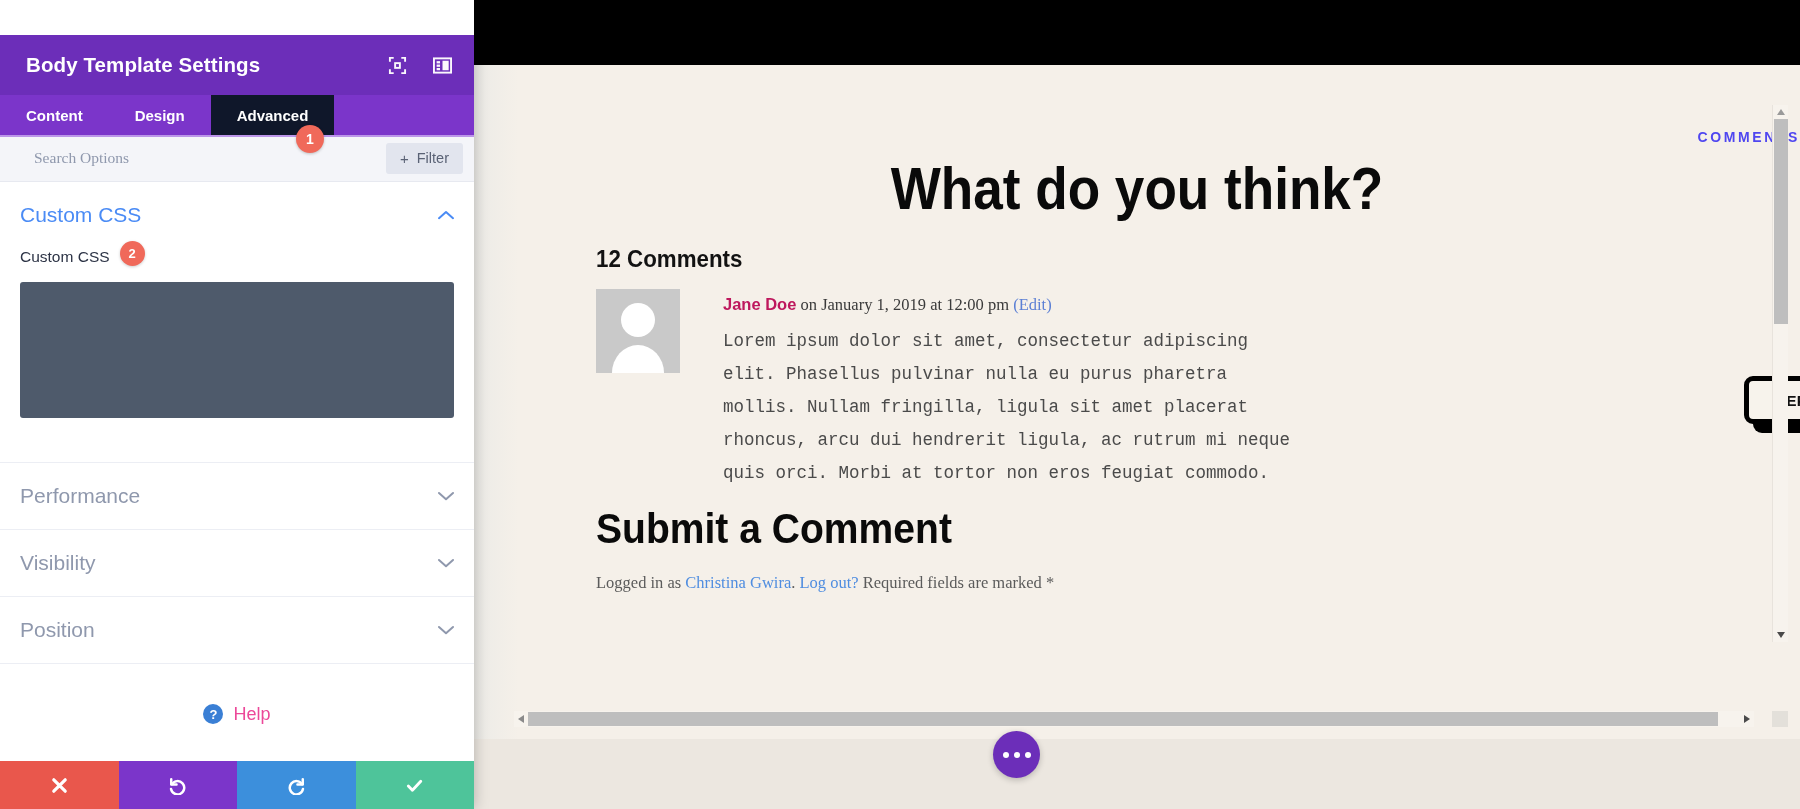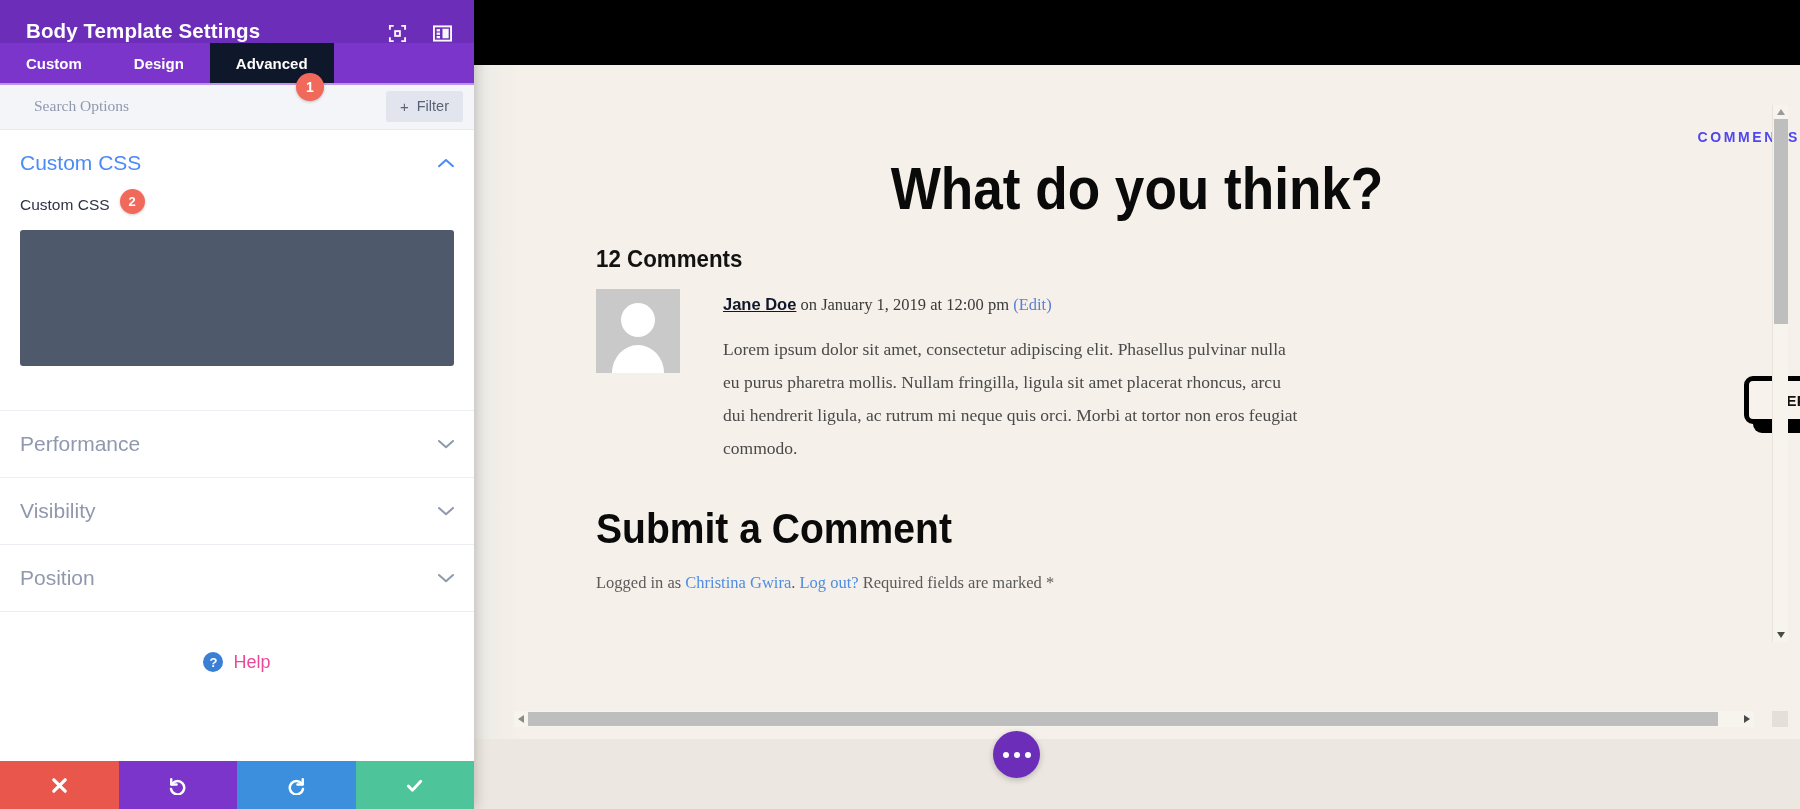--- a/index.html
+++ b/index.html
@@ -16,24 +16,25 @@
     position: absolute; left: 0; top: 0;
     width: 474px; height: 809px;
     background: #fff;
     display: flex; flex-direction: column;
     z-index: 20;
     box-shadow: 0 0 14px rgba(0,0,0,.25);
   }
 
   .panel-header {
     background: #6c2eb9;
-    height: 43px;
-    display: flex; align-items: flex-end;
+    height: 60px;
+    display: flex; align-items: center;
     padding: 0 22px 0 26px;
     flex: 0 0 auto;
+    margin-top: 35px;
   }
   .panel-title {
     color: #fff; font-size: 20.5px; font-weight: bold;
     letter-spacing: .1px; flex: 1 1 auto;
     white-space: nowrap;
   }
   .hdr-icons { display: flex; align-items: center; gap: 26px; }
   .hdr-icon { width: 19px; height: 19px; opacity: .97; cursor: pointer; display:block; }
 
   
@@ -209,28 +210,27 @@
     position: absolute; left: 0; top: 0;
     width: 84px; height: 84px; background: #c9c9c9;
     overflow: hidden;
   }
   .avatar svg { display:block; }
   .c-meta {
     position: absolute; left: 127px; top: 6px;
     font-size: 16.5px; color: #444; white-space: nowrap;
     font-family: "Liberation Serif", serif;
   }
-  .c-author { color: #0f172a; font-weight: bold; font-family:"Liberation Sans",sans-serif;text-decoration:underline; }
+  .c-author { color: #be185d; font-weight: bold; font-family:"Liberation Sans",sans-serif; }
   .c-date { color: #3a3a3a; }
   .c-edit { color: #5b7fd4; }
   .c-body {
     position: absolute; left: 127px; top: 36px; width: 580px;
     font-size: 17.5px; line-height: 33px; color: #4a4a4a;
-    font-family: Liberation Serif, serif;
-    margin-top: 8px;
+    font-family: Liberation Mono, monospace;
   }
 
   .reply-btn {
     position: absolute; left: 1270px; top: 311px;
     width: 113px; height: 48px;
     background: #f7f3ec;
     border: 5px solid #000;
     border-radius: 9px;
     box-shadow: 9px 9px 0 0 #000;
     display: flex; align-items: center; justify-content: center;
@@ -326,21 +326,21 @@
           <rect x="1" y="2.5" width="18" height="15" fill="none" stroke="#fff" stroke-width="2"></rect>
           <rect x="10" y="5" width="6.5" height="10" fill="#fff"></rect>
           <rect x="3.8" y="5.4" width="3.6" height="2.4" fill="#fff"></rect>
           <rect x="3.8" y="9" width="3.6" height="2.4" fill="#fff"></rect>
           <rect x="3.8" y="12.6" width="3.6" height="2.4" fill="#fff"></rect>
         </svg>
       </div>
     </div>
 
     <div class="tabs">
-      <div class="tab">Custom</div>
+      <div class="tab">Content</div>
       <div class="tab">Design</div>
       <div class="tab active">Advanced</div>
       <div class="tab-spacer"></div>
       <div class="badge" id="badge1">1</div>
     </div>
 
     <div class="search-row">
       <input class="search-input" type="text" value="" placeholder="Search Options" style="">
       <button class="filter-btn">
         <span class="filter-plus">+</span>

